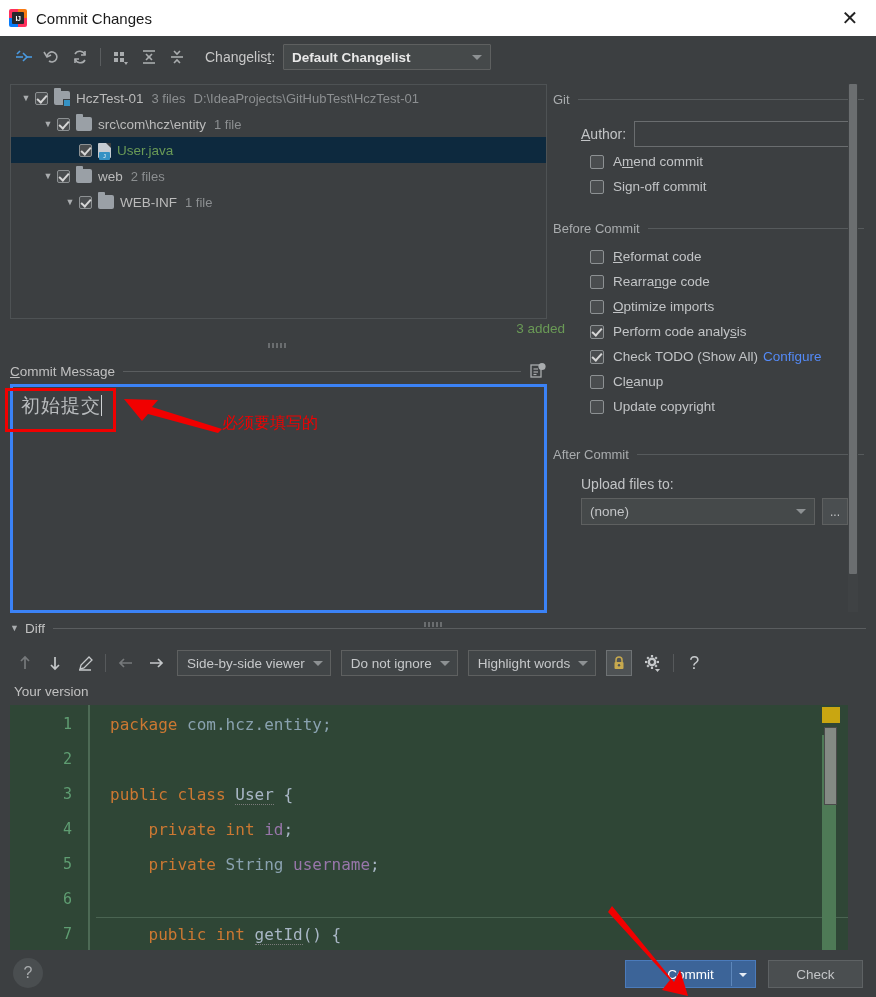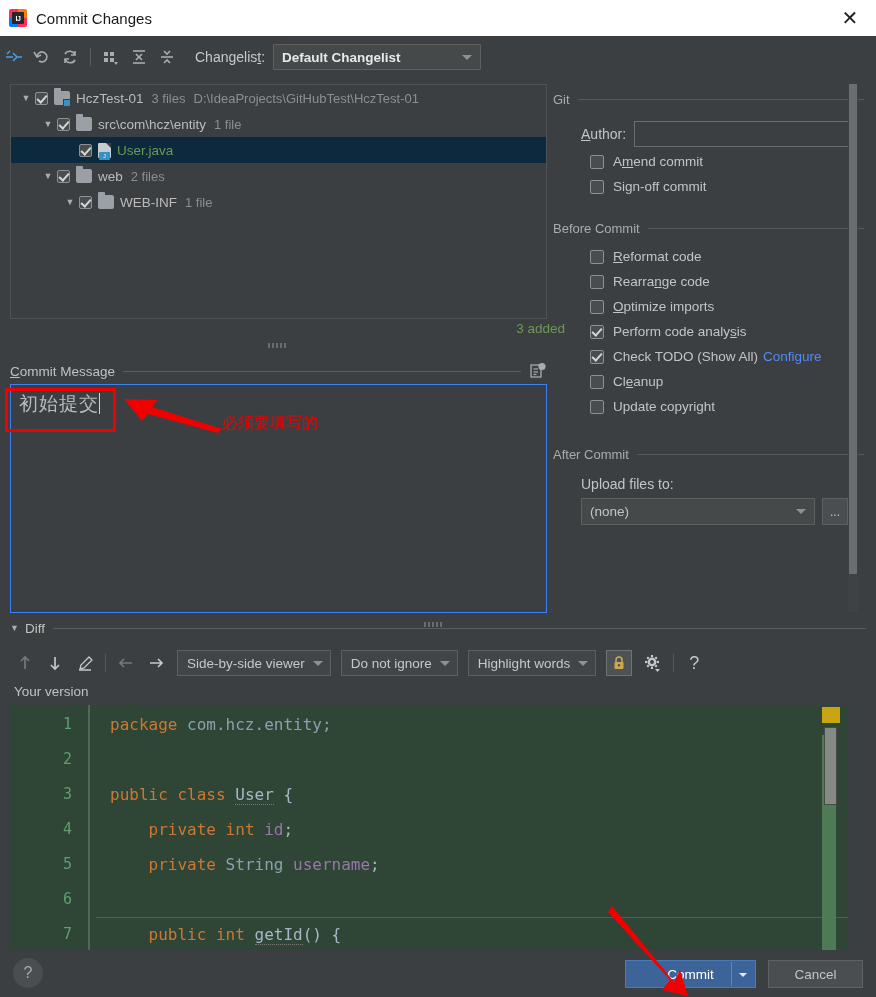--- a/index.html
+++ b/index.html
@@ -32,21 +32,21 @@
   #close-btn {
     position:absolute; right:0; top:0; width:52px; height:36px;
     display:flex; align-items:center; justify-content:center;
     font-size:20px; color:#222; cursor:pointer; font-family:"DejaVu Sans",sans-serif;
   }
 
   
   #main { position:absolute; left:0; top:36px; right:0; bottom:0; background:#3c3f41; }
 
   
-  #toolbar { position:absolute; left:0; top:0; width:553px; height:42px; display:flex; align-items:center; }
+  #toolbar { position:absolute; left:0; top:0; width:553px; height:42px; display:flex; align-items:center; padding-left:10px; }
   .tb-icon { width:28px; height:26px; display:flex;align-items:center;justify-content:center; cursor:pointer; position:relative;}
   .tb-sep { width:1px; height:18px; background:#5a5d5f; margin:0 6px; }
   #changelist-label { margin-left:14px; font-size:14px; color:#c8c8c8; }
   #changelist-label u { text-decoration: underline; }
   #changelist-combo {
     margin-left:8px; width:208px; height:26px; background:#45494a; border:1px solid #5e6060;
     display:flex; align-items:center; padding:0 4px 0 8px; cursor:pointer; border-radius:1px;
   }
   #changelist-value { flex:1; font-weight:bold; font-size:13.5px; color:#e8e8e8; }
   .caret { width:0;height:0;border-left:5px solid transparent;border-right:5px solid transparent;border-top:5px solid #8d9193; margin-right:4px;}
@@ -89,21 +89,21 @@
   .splitter-dots i{display:block;width:2px;height:5px;background:#6a6d6f;}
 
   
   #cm-header{position:absolute;left:10px;top:326px;width:537px;height:18px;display:flex;align-items:center;}
   #cm-label{font-size:13.5px;color:#c0c0c0;}
   #cm-label u{text-decoration:underline;}
   #cm-line{flex:1;height:1px;background:#5a5d5f;margin:0 8px;}
   #cm-hist-icon{width:18px;height:18px;position:relative;cursor:pointer;}
   #cm-area{
     position:absolute;left:10px;top:348px;width:537px;height:229px;
-    background:#3c3f41;border:1px solid #3b82f6; padding:6px 8px;
+    background:#3c3f41;border:3px solid #3b82f6; padding:6px 8px;
   }
   #cm-text{font-size:19px;color:#b9bcbe;font-family:"DejaVu Sans",sans-serif;letter-spacing:1px;}
   #cm-caret{display:inline-block;width:1px;height:21px;background:#cfd2d4;vertical-align:-4px;}
 
   
   #anno-box{position:absolute;left:5px;top:352px;width:111px;height:44px;border:3px solid #f10000;}
   #anno-text{position:absolute;left:222px;top:377px;color:#f10000;font-size:16px;font-family:"DejaVu Sans",sans-serif;}
 
   
   #settings{position:absolute;left:553px;top:48px;width:311px;height:530px;overflow:hidden;}
@@ -496,20 +496,20 @@
     <div id="ed-scrollbar-thumb"></div>
   </div>
 
   <div id="bottom">
     <div id="help-btn">?</div>
     <div id="commit-btn">
       <span>Commit</span>
       <div id="commit-split"></div>
       <div id="commit-arrow"></div>
     </div>
-    <div id="cancel-btn">Cancel</div>
+    <div id="cancel-btn">Check</div>
   </div>
 
   <svg class="arrow-svg" style="left:608px;top:868px;" width="96" height="92">
     <path d="M4 2 L66 78 L72 66 L80 92 L54 86 L62 76 L0 8 Z" fill="#f10000"></path>
   </svg>
 
 </div>
 
 </body></html>

